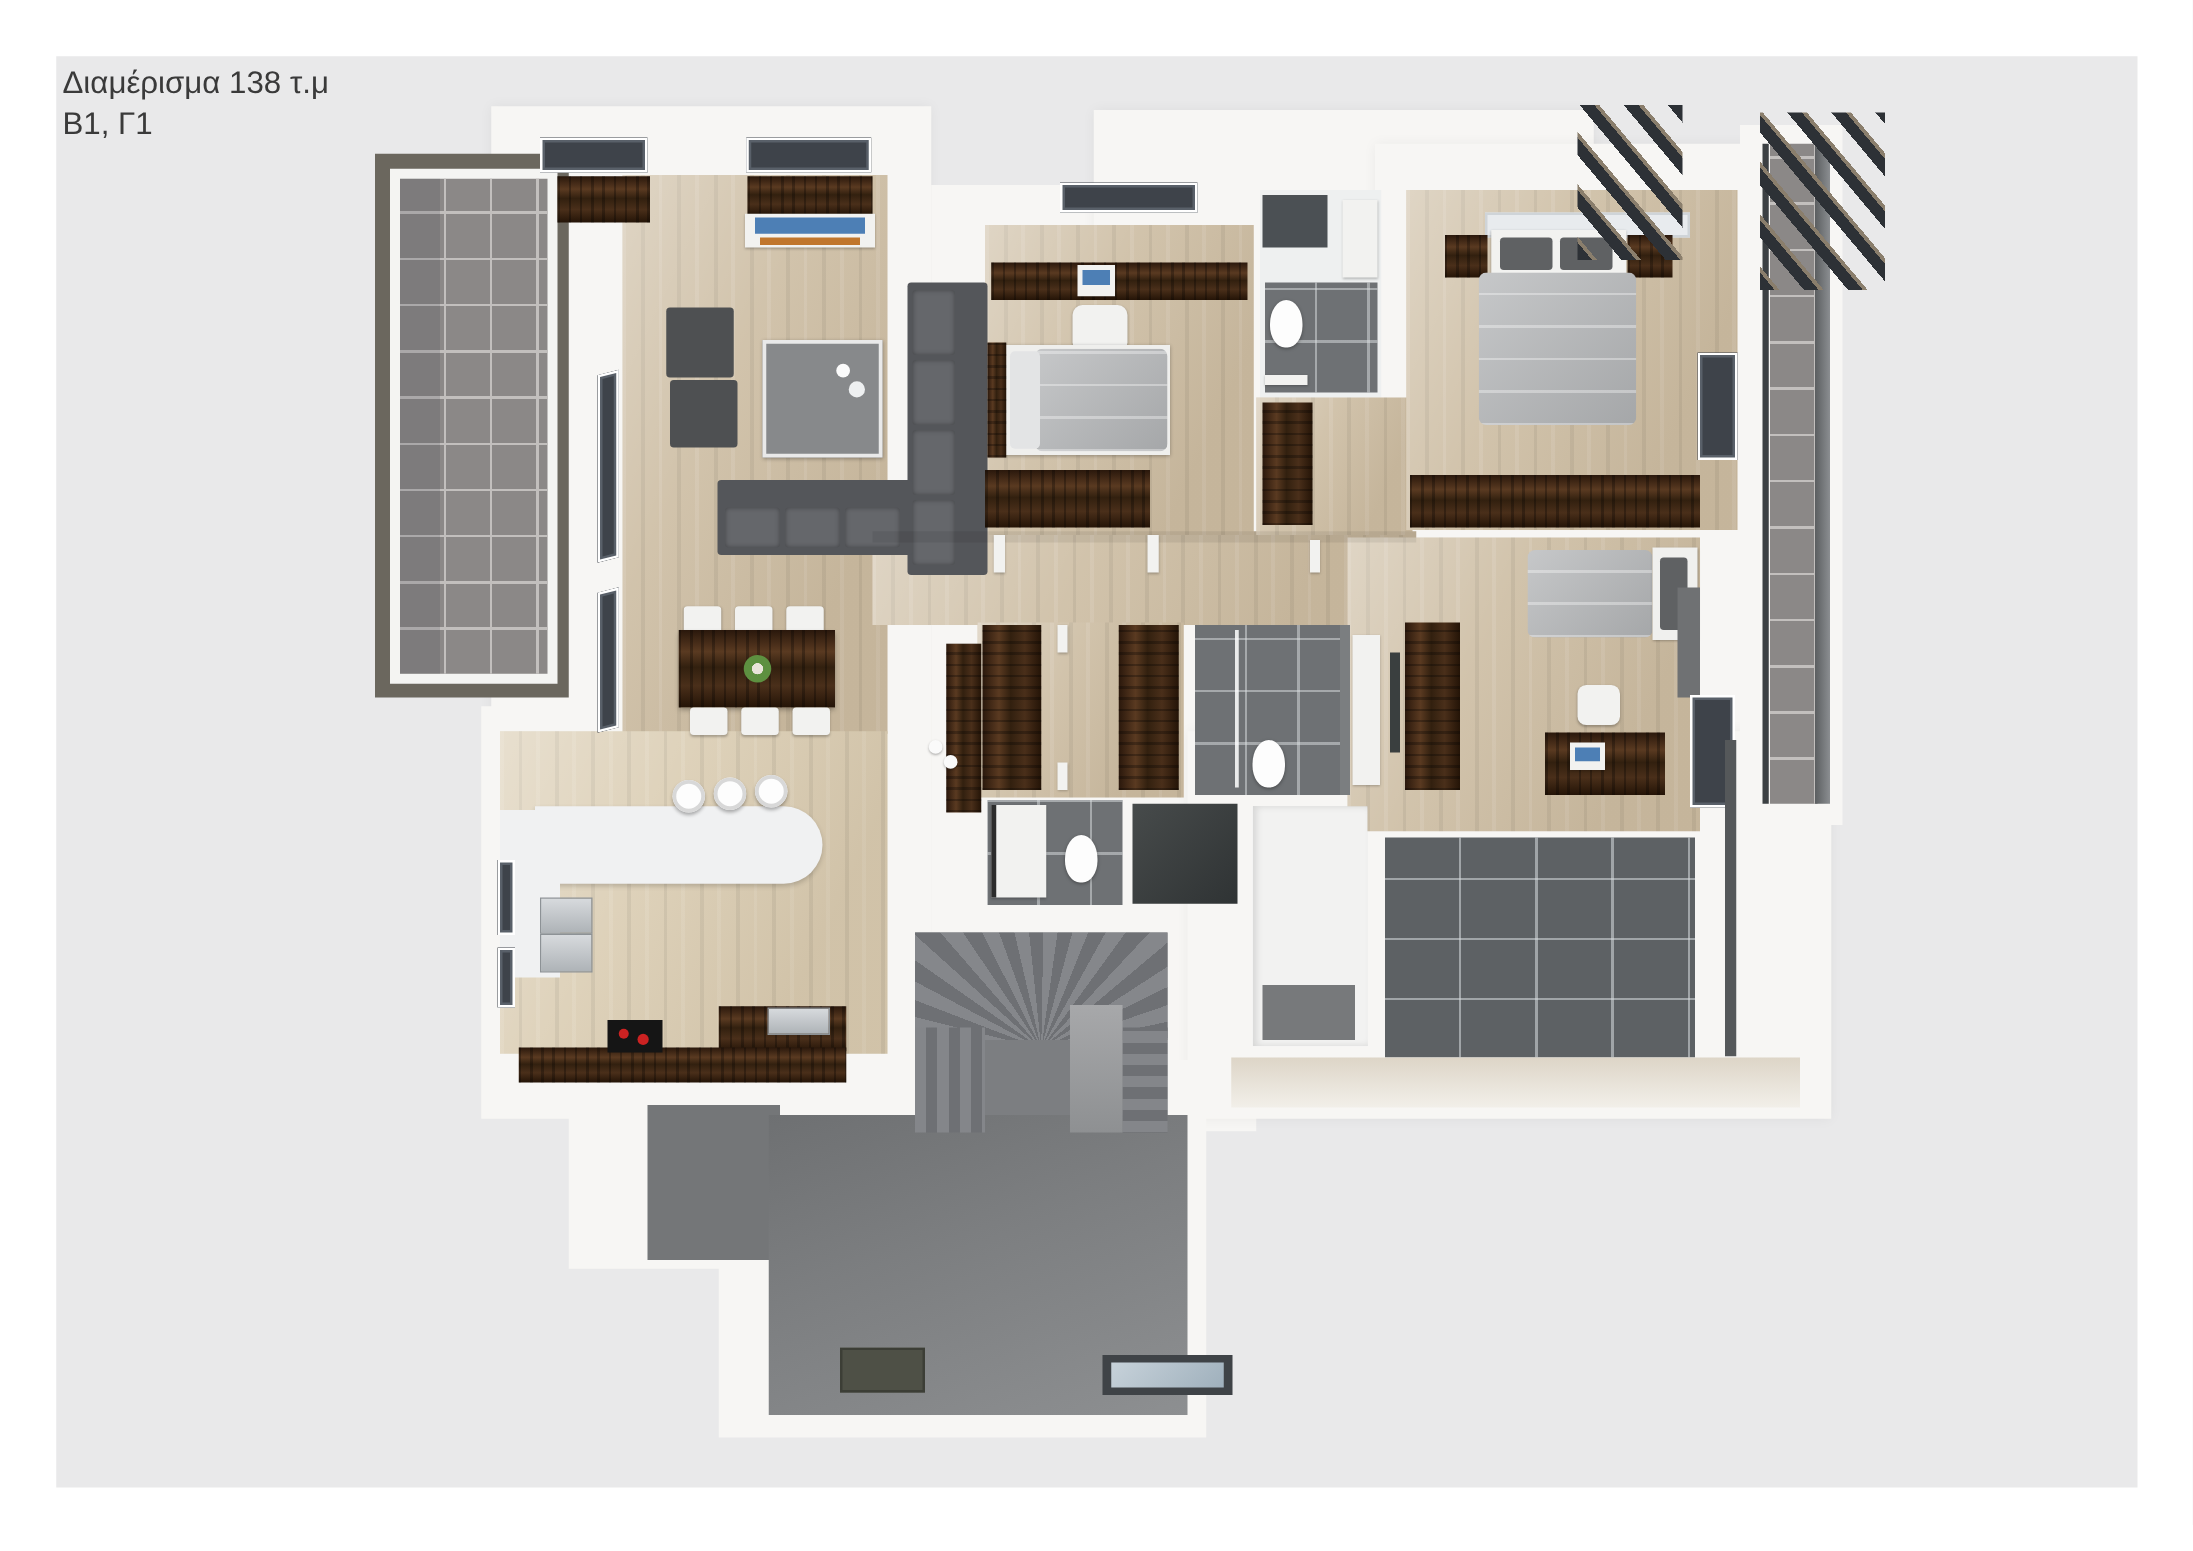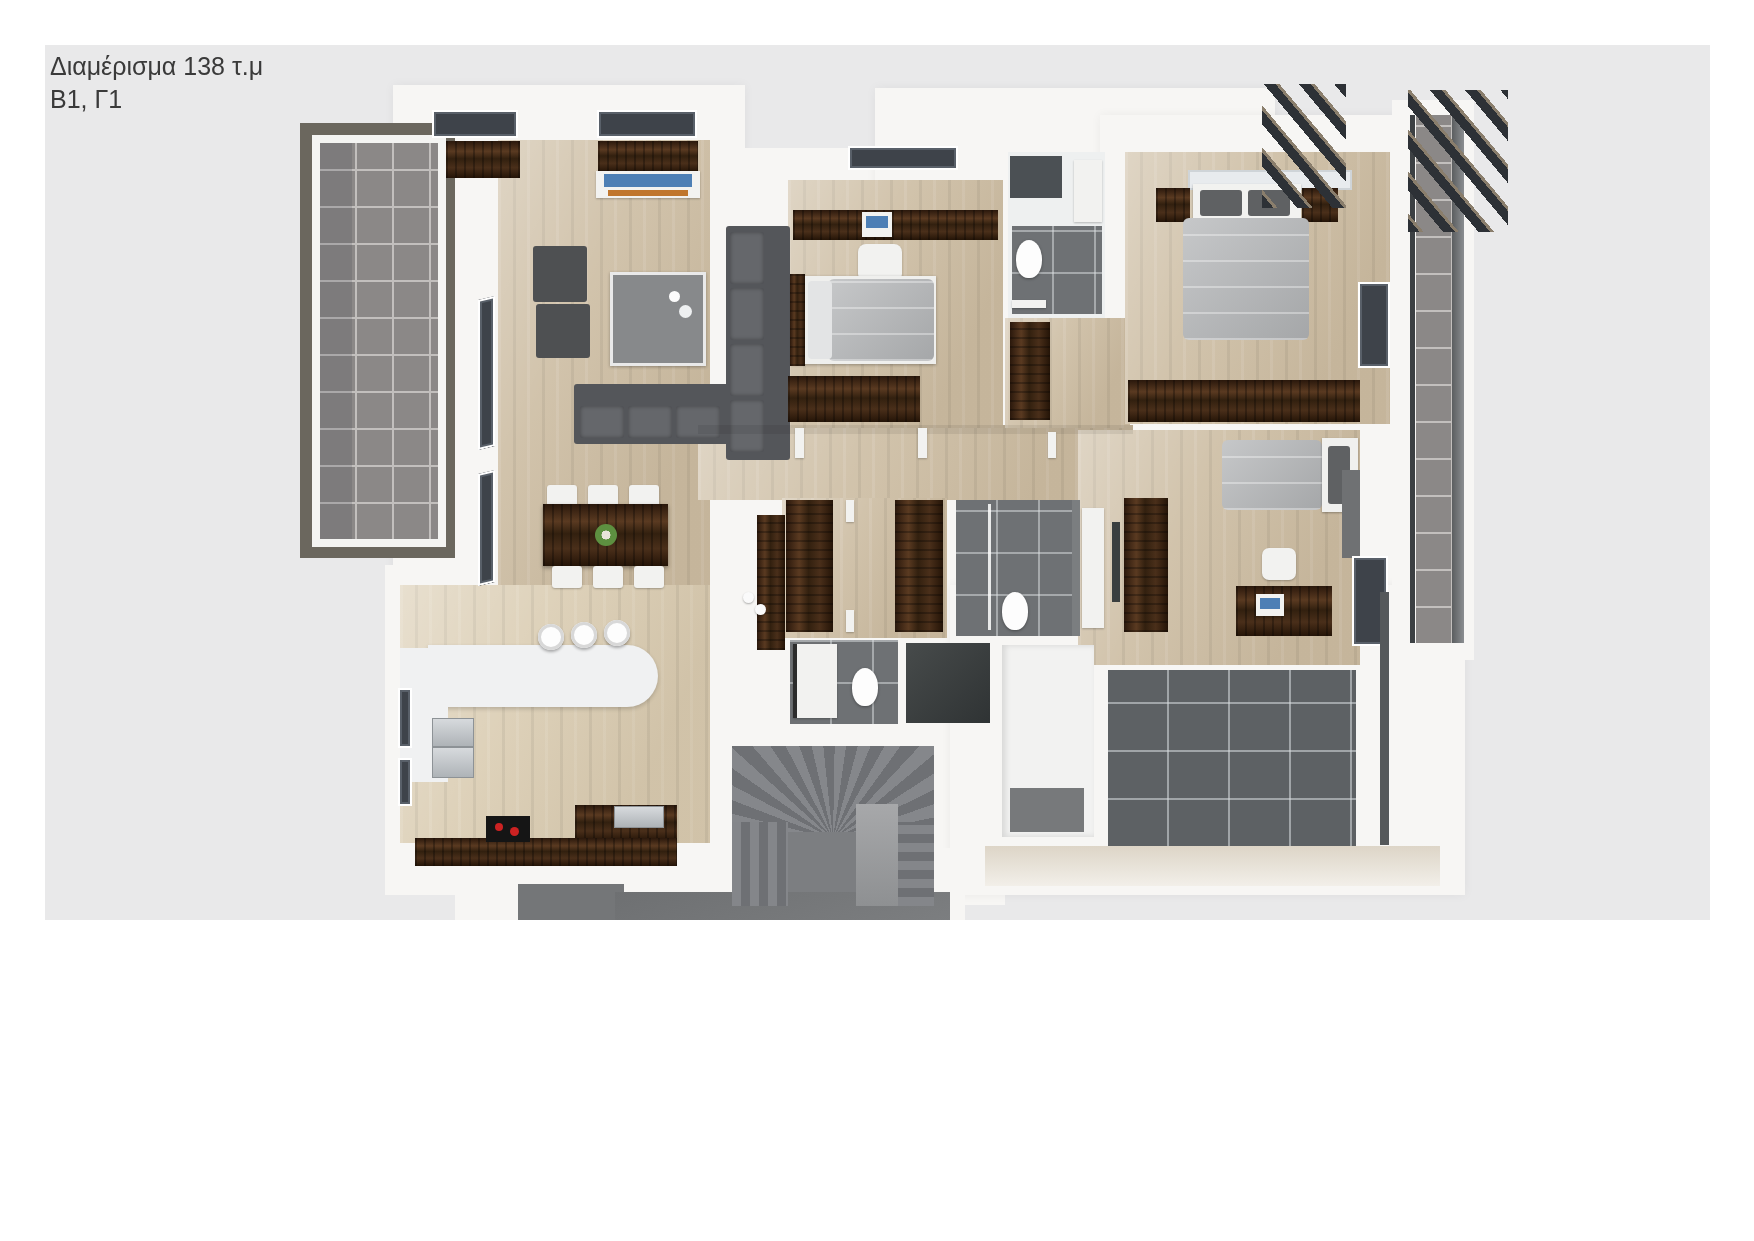--- a/index.html
+++ b/index.html
@@ -1,16 +1,16 @@
 <!DOCTYPE html>
 <html style="--panel_color: #e9e9ea; --text_color: #3a3a3a; --wall_white: #f7f6f4; --wood_light: #dccfb6; --wood_mid: #cfc0a7; --tile_gray: #8b8887; --tile_grid: #c2bfbd; --terrace_dark: #5d6164; --roof_gray: #7f8183; --stair_gray: #7c7e81; --balcony_frame: #6b675e; --furniture_dark_gray: #54565a; --wardrobe_brown: #3f2818; --duvet_gray: #b3b5b7; --appliance_steel: #c3c7ca; --tv_blue: #4d7fb5; --art_orange: #c0762d; --plant_green: #5d9040; --burner_red: #cc2222; --pergola_dark: #2d3136; --walkway_beige: #ddd5c7;"><head>
 <meta charset="utf-8">
 <style>
   html,body{margin:0;padding:0;background:#ffffff;}
-  #stage{position:relative;width:1754px;height:920px;background:#ffffff;overflow:hidden;
+  #stage{position:relative;width:1754px;height:1241px;background:#ffffff;overflow:hidden;
          font-family:"Liberation Sans",sans-serif;}
   .abs{position:absolute;}
   #panel{left:45px;top:45px;width:1665px;height:1145px;background:var(--panel_color,#e9e9ea);}
   #title-block{left:50px;top:50px;color:var(--text_color,#3a3a3a);line-height:1.32;z-index:9;}
   #title-block .t1{font-size:25px;}
   #title-block .t2{font-size:25px;}
 
   
   .blk{position:absolute;background:var(--wall_white,#f7f6f4);z-index:1;}
   .blk.soft{box-shadow:0 0 10px rgba(0,0,0,0.05);}

